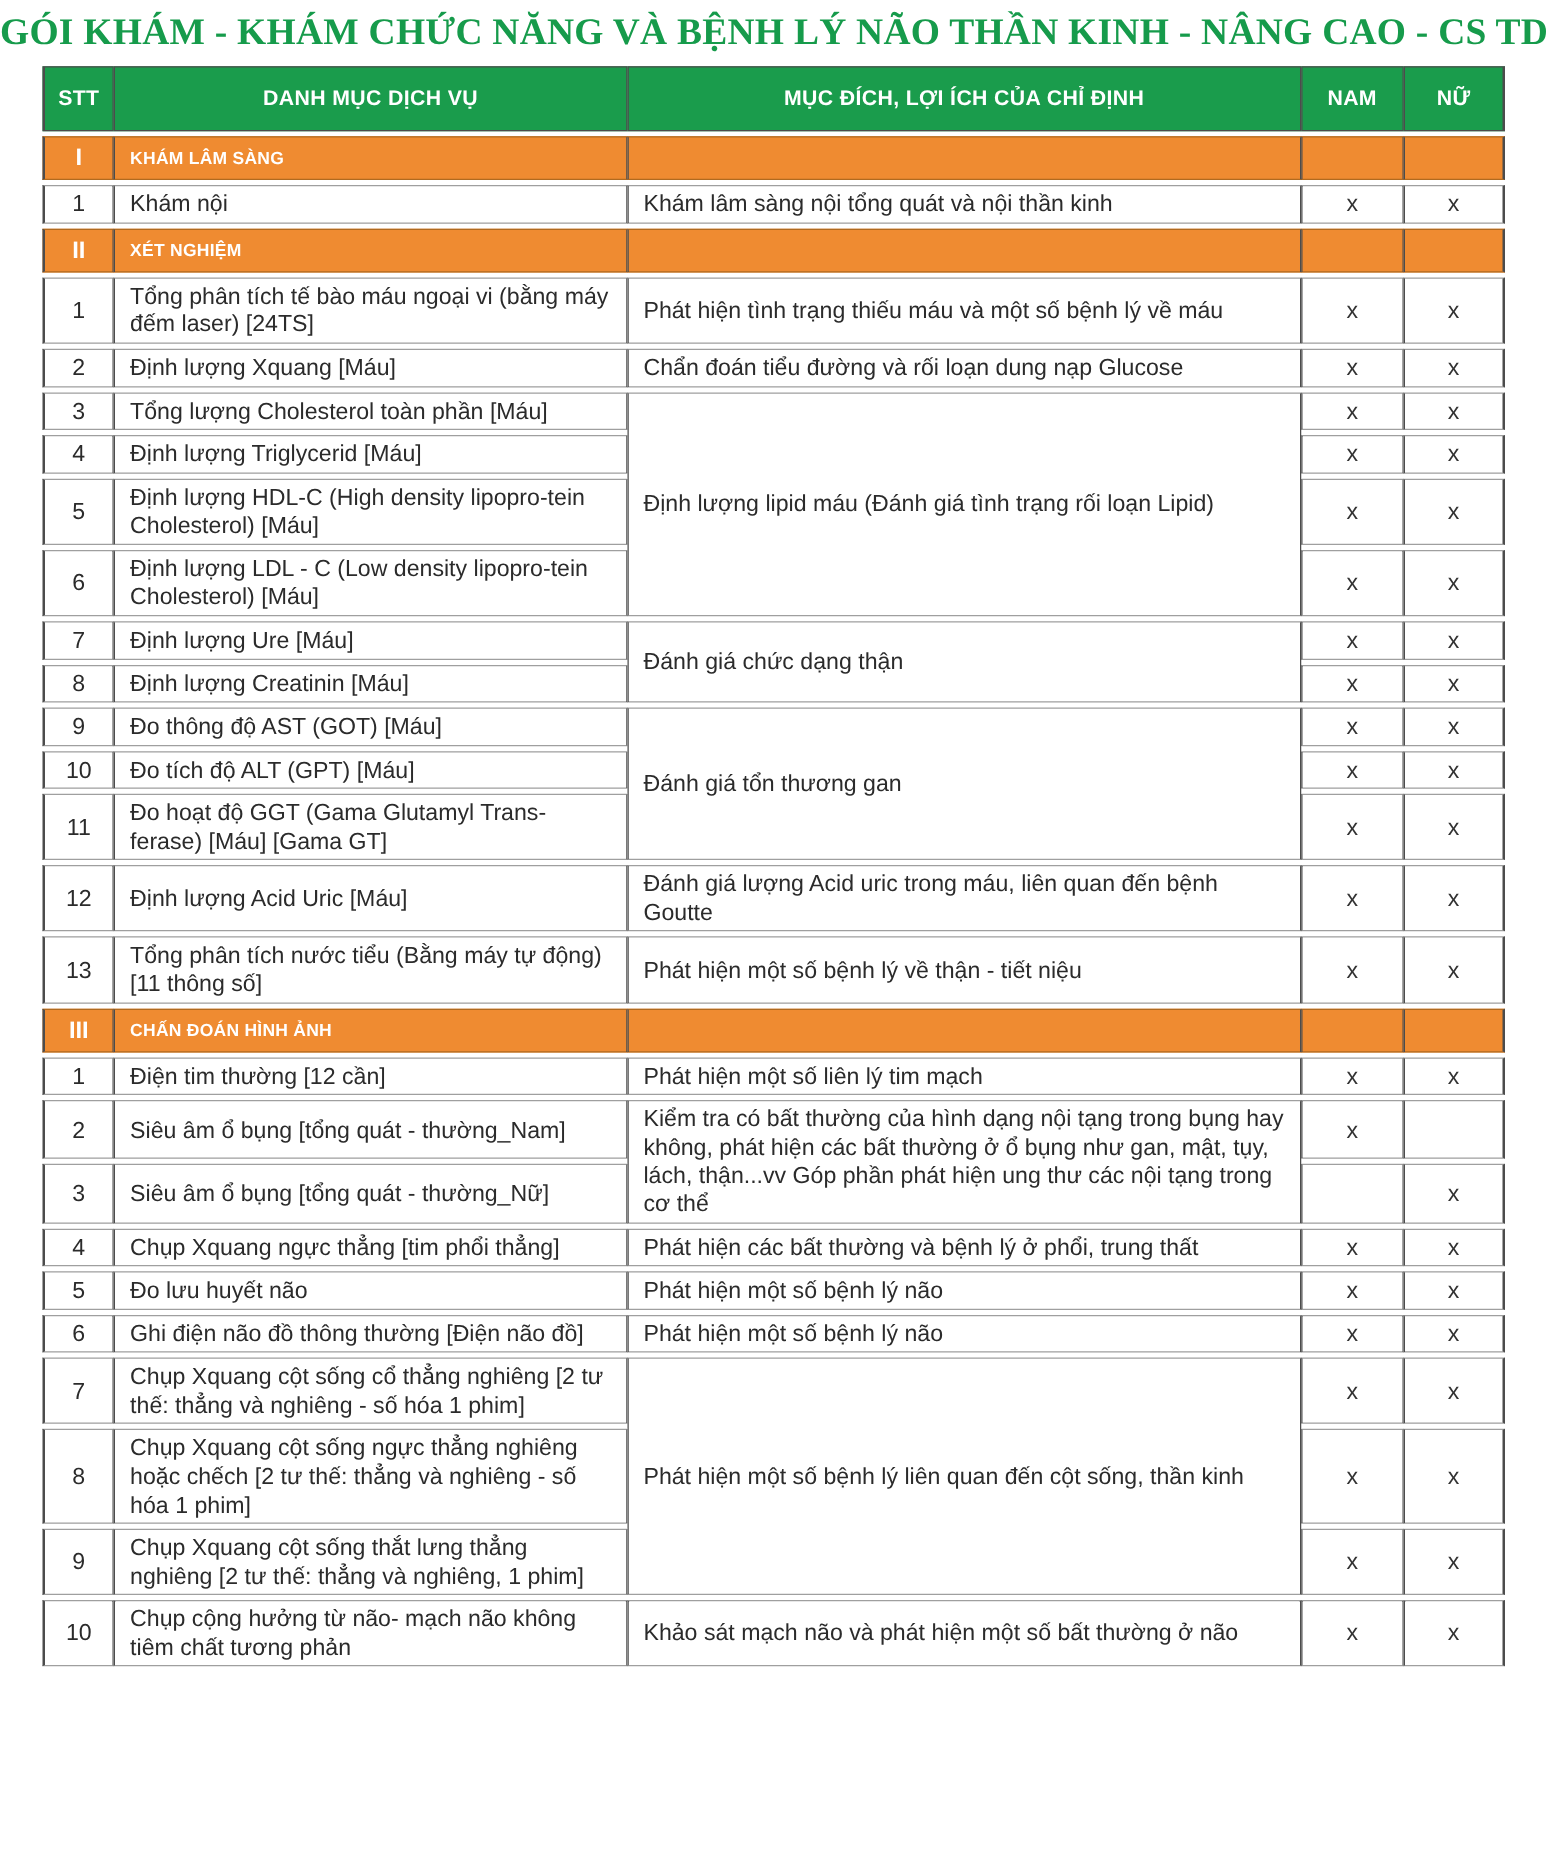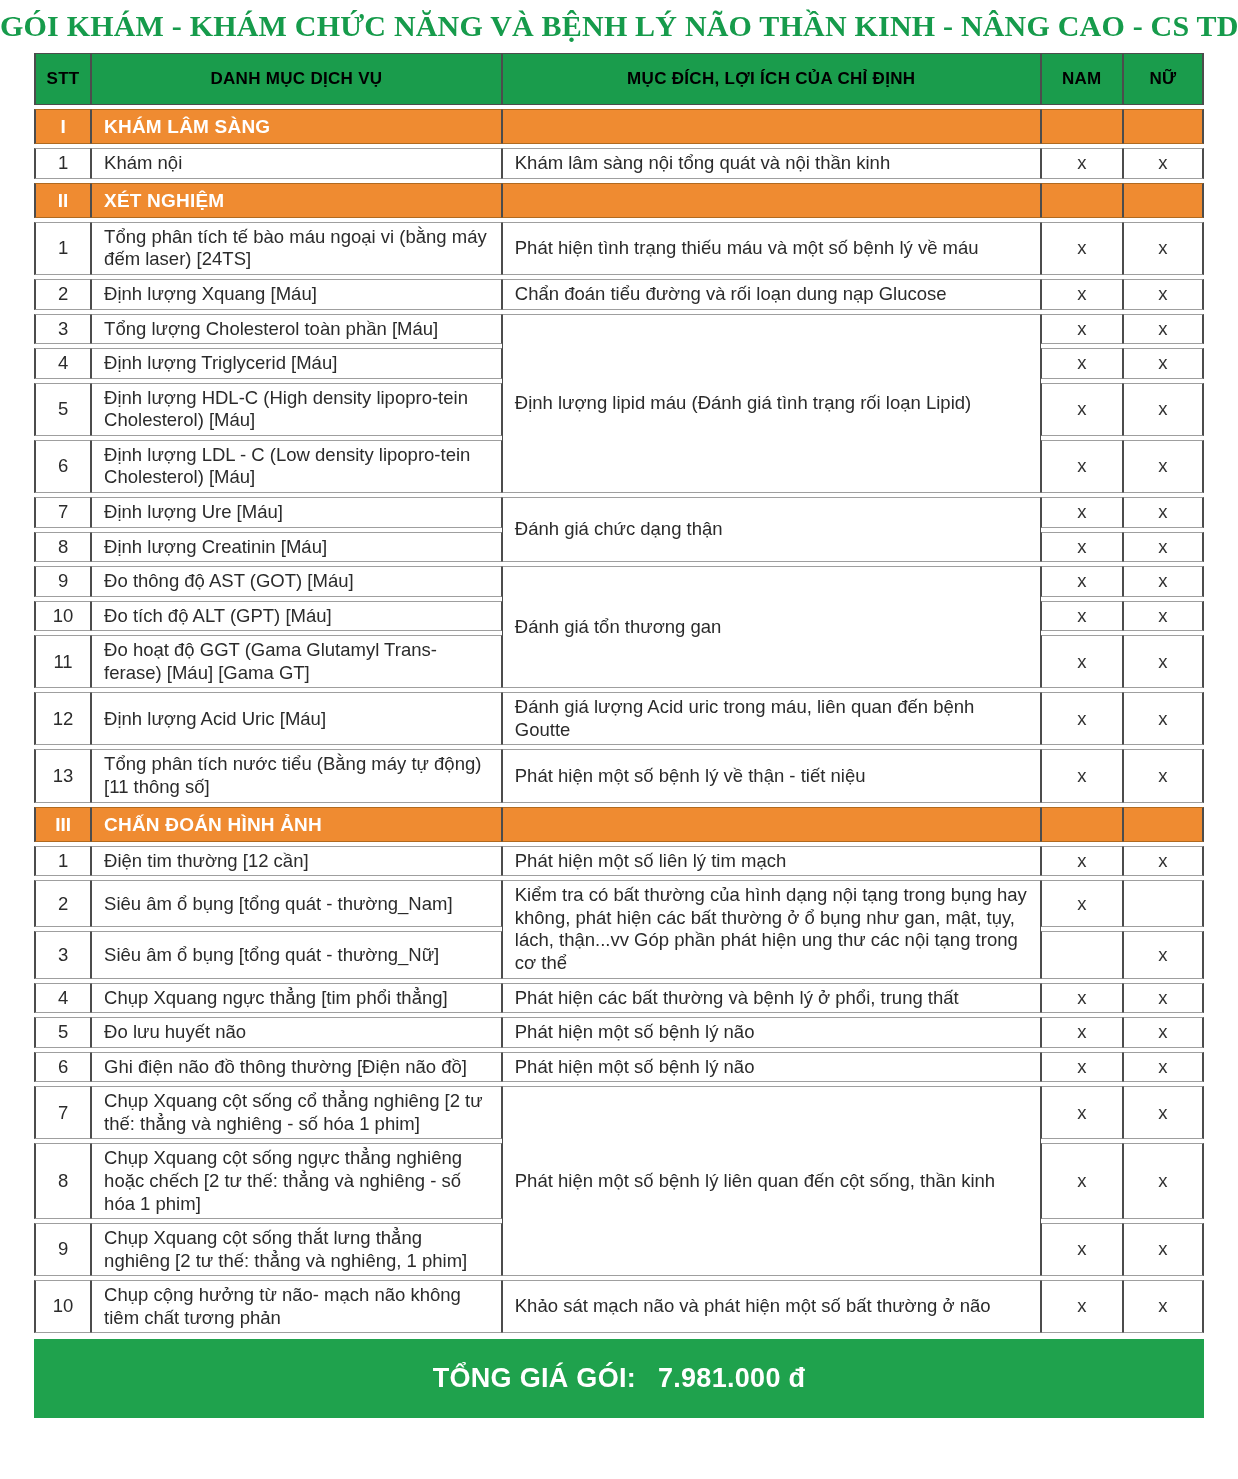--- a/index.html
+++ b/index.html
@@ -30,21 +30,21 @@
     margin: 0 auto;
   }
   .c-stt { width: 57px; }
   .c-svc { width: 410px; }
   .c-pur { width: 538px; }
   .c-nam { width: 82px; }
   .c-nu  { width: 81px; }
 
   table.pkg th {
     background: #1a9c4c;
-    color: #000000;
+    color: #ffffff;
     font-weight: bold;
     font-size: 17px;
     letter-spacing: 0.3px;
     padding: 15px 4px;
     border: 1px solid #4c4c4c;
     text-align: center;
     overflow: hidden;
   }
 
   table.pkg td {
@@ -66,21 +66,21 @@
   td.pur  { }
 
   tr.section td {
     background: #ef8b31;
     color: #ffffff;
     font-weight: bold;
     border-color: #b06a20 #4c4c4c #b06a20 #4c4c4c;
     padding: 5px 12px;
   }
   tr.section td.secnum { text-align: center; font-size: 19px; padding: 5px 2px; }
-  tr.section td.sectitle { font-size: 19px; letter-spacing: 0.2px; }
+  tr.section td.sectitle { font-size: 14px; letter-spacing: 0.2px; }
 
   .total-bar {
     width: 1170px;
     margin: 2px auto 0 auto;
     background: #1fa24d;
     color: #ffffff;
     text-align: center;
     font-weight: bold;
     font-size: 27px;
     padding: 24px 0;
@@ -289,18 +289,14 @@
         <tr>
           <td class="stt">10</td>
           <td class="svc">Chụp cộng hưởng từ não- mạch não không tiêm chất tương phản</td>
           <td class="pur">Khảo sát mạch não và phát hiện một số bất thường ở não</td>
           <td class="mark">x</td>
           <td class="mark">x</td>
         </tr>
       </tbody>
   </table>
 
-  <div class="total-bar">
-    <span>TỔNG GIÁ GÓI:</span>
-    <span class="price">7.981.000 đ</span>
-  </div>
 
 </div>
 
 </body></html>

